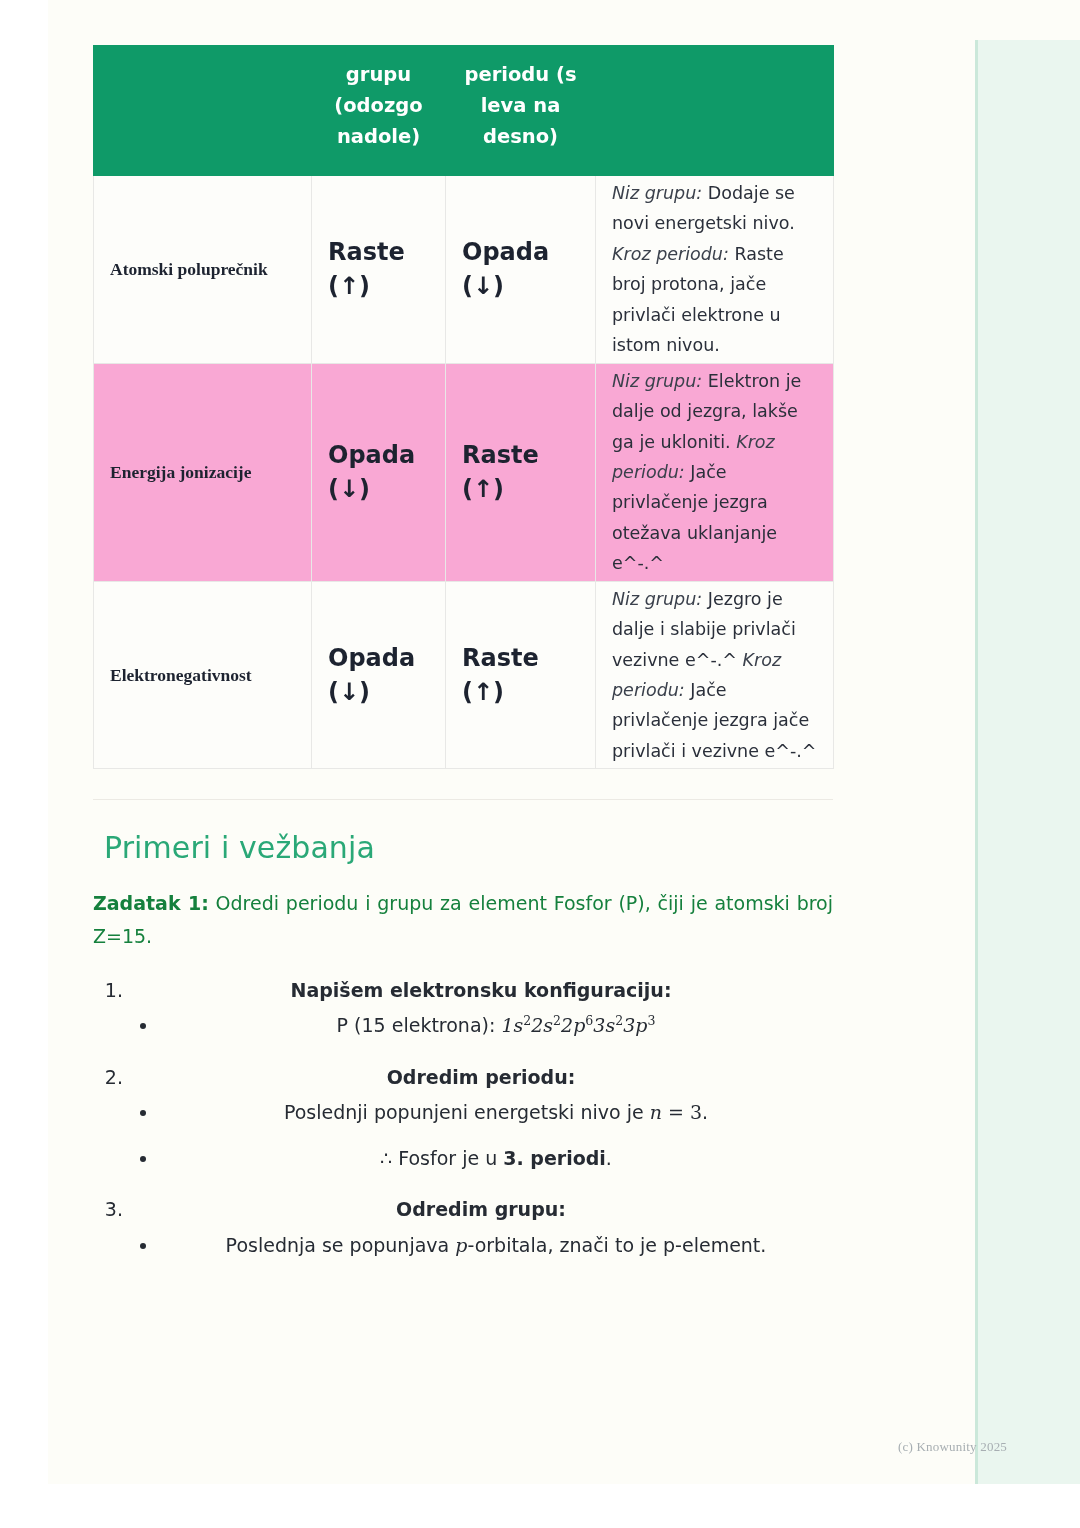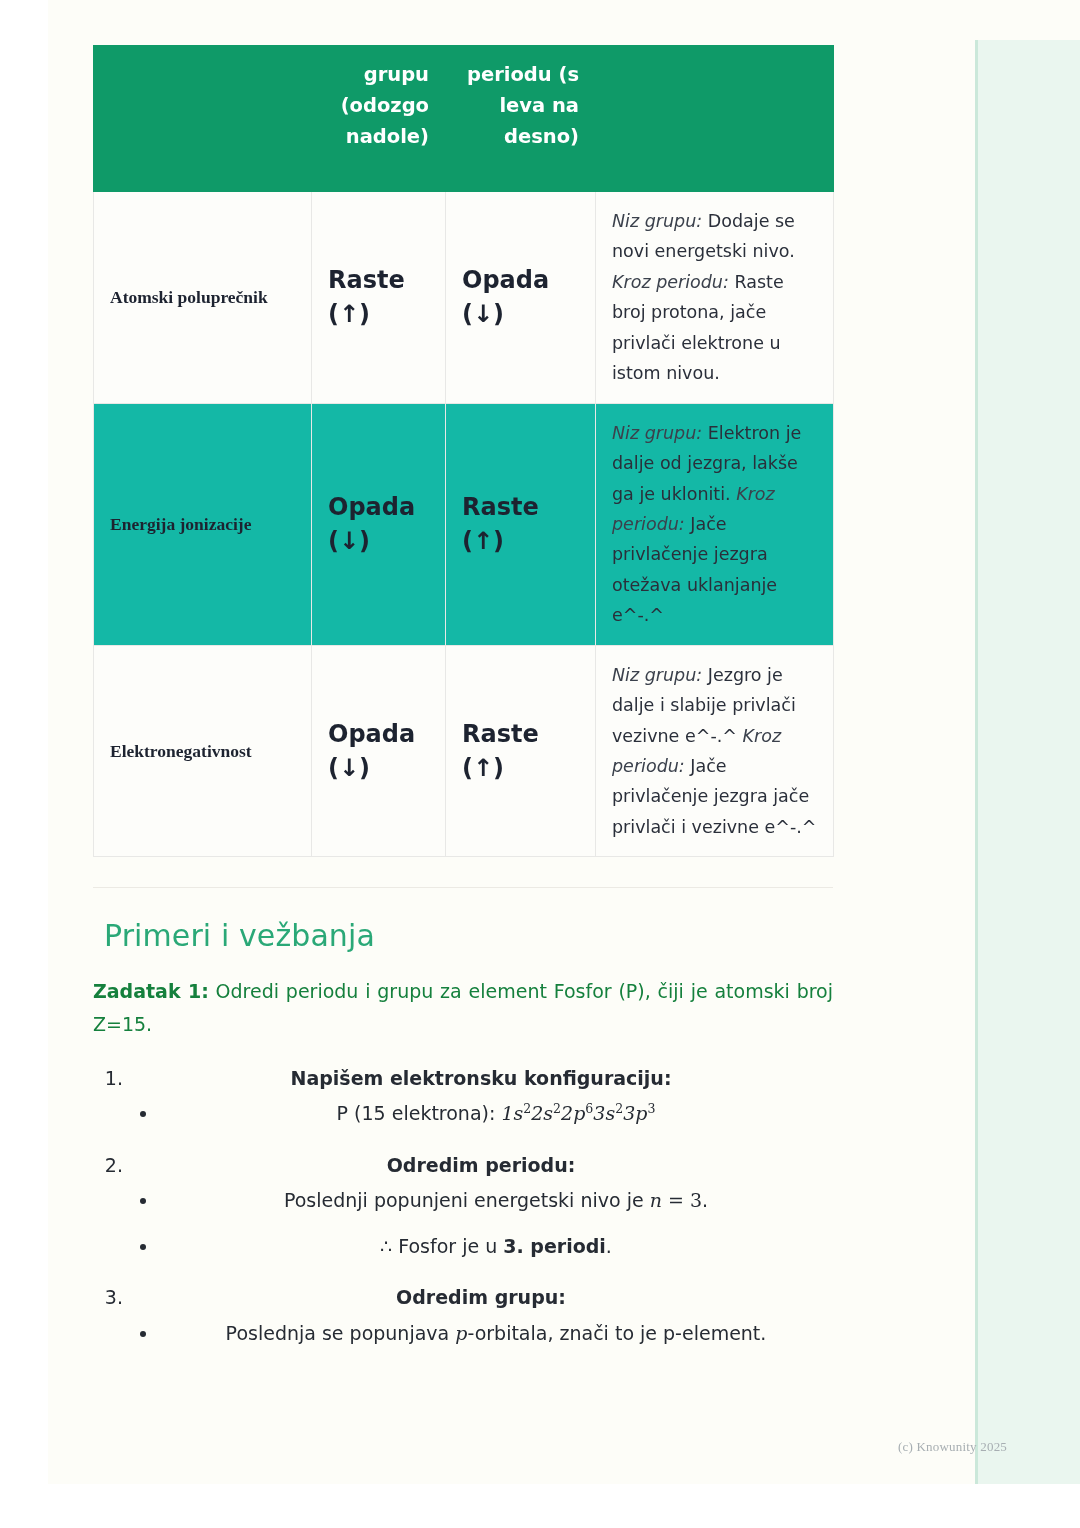--- a/index.html
+++ b/index.html
@@ -58,33 +58,33 @@
   table.periodic-table {
     border-collapse: collapse;
     width: 740px;
     table-layout: fixed;
     background: #fdfdfa;
   }
   table.periodic-table th,
   table.periodic-table td {
     border: 1px solid #e8e8e6;
     vertical-align: middle;
-    padding: 14px 16px;
+    padding: 2px 16px;
     box-sizing: border-box;
   }
   table.periodic-table thead th {
     background: #0f9a68;
     color: #ffffff;
     font-size: 19.5px;
     font-weight: 600;
     line-height: 1.58;
     vertical-align: top;
-    text-align: right;
+    text-align: center;
     border-color: #0f9a68;
-    height: 146px;
+    height: 130px;
     padding: 14px 16px;
   }
   col.c1 { width: 218px; }
   col.c2 { width: 134px; }
   col.c3 { width: 150px; }
   col.c4 { width: 238px; }
 
   td.term {
     font-size: 17.5px;
     font-weight: 700;
@@ -103,21 +103,21 @@
     color: #2a2f3a;
     line-height: 1.74;
     vertical-align: top;
     padding-top: 26px;
     padding-bottom: 26px;
   }
   td.why .lbl {
     font-style: italic;
     color: #3b414c;
   }
-  tr.alt td { background: #14b8a6; }
+  tr.alt td { background: #f9a8d4; }
 
   
   .rule {
     margin: 30px 0 0 0;
     height: 1px;
     background: #eceae4;
     width: 740px;
   }
 
   

